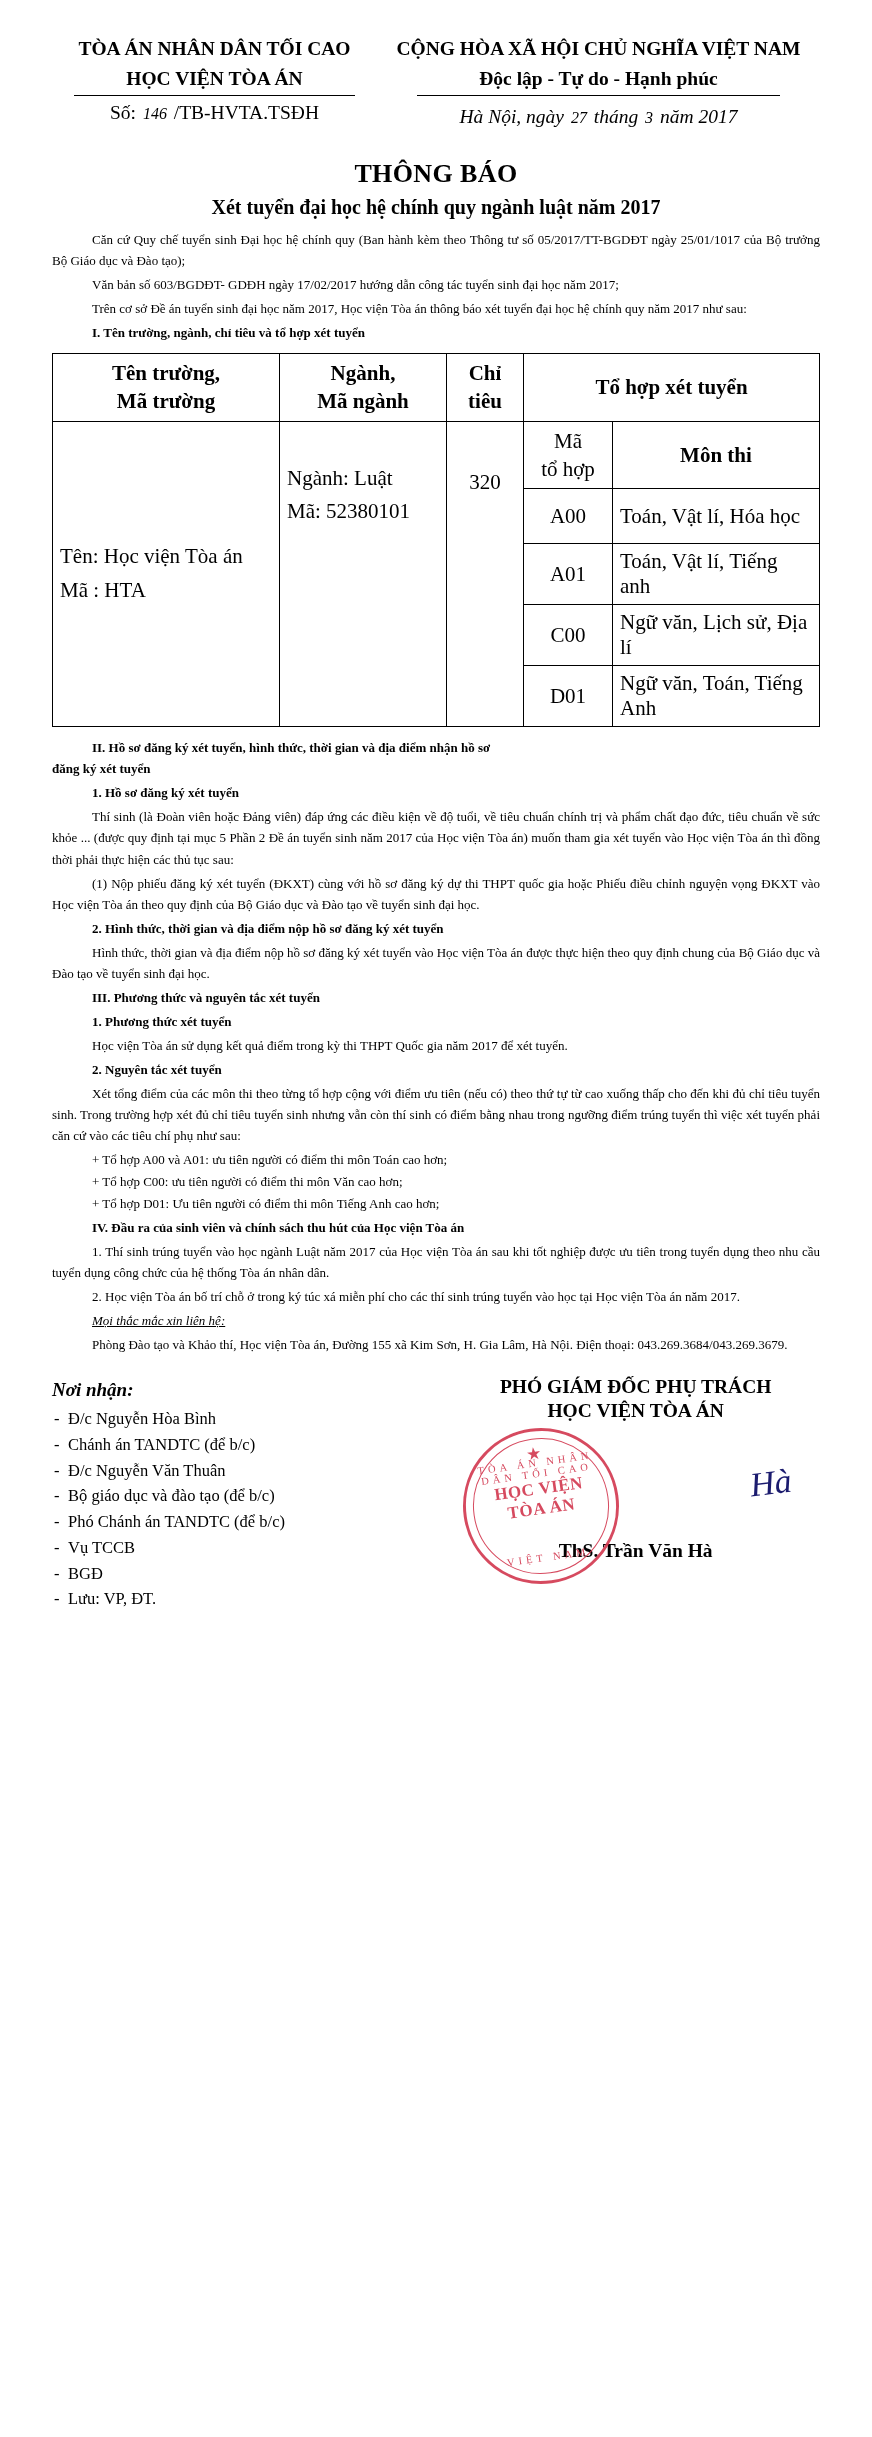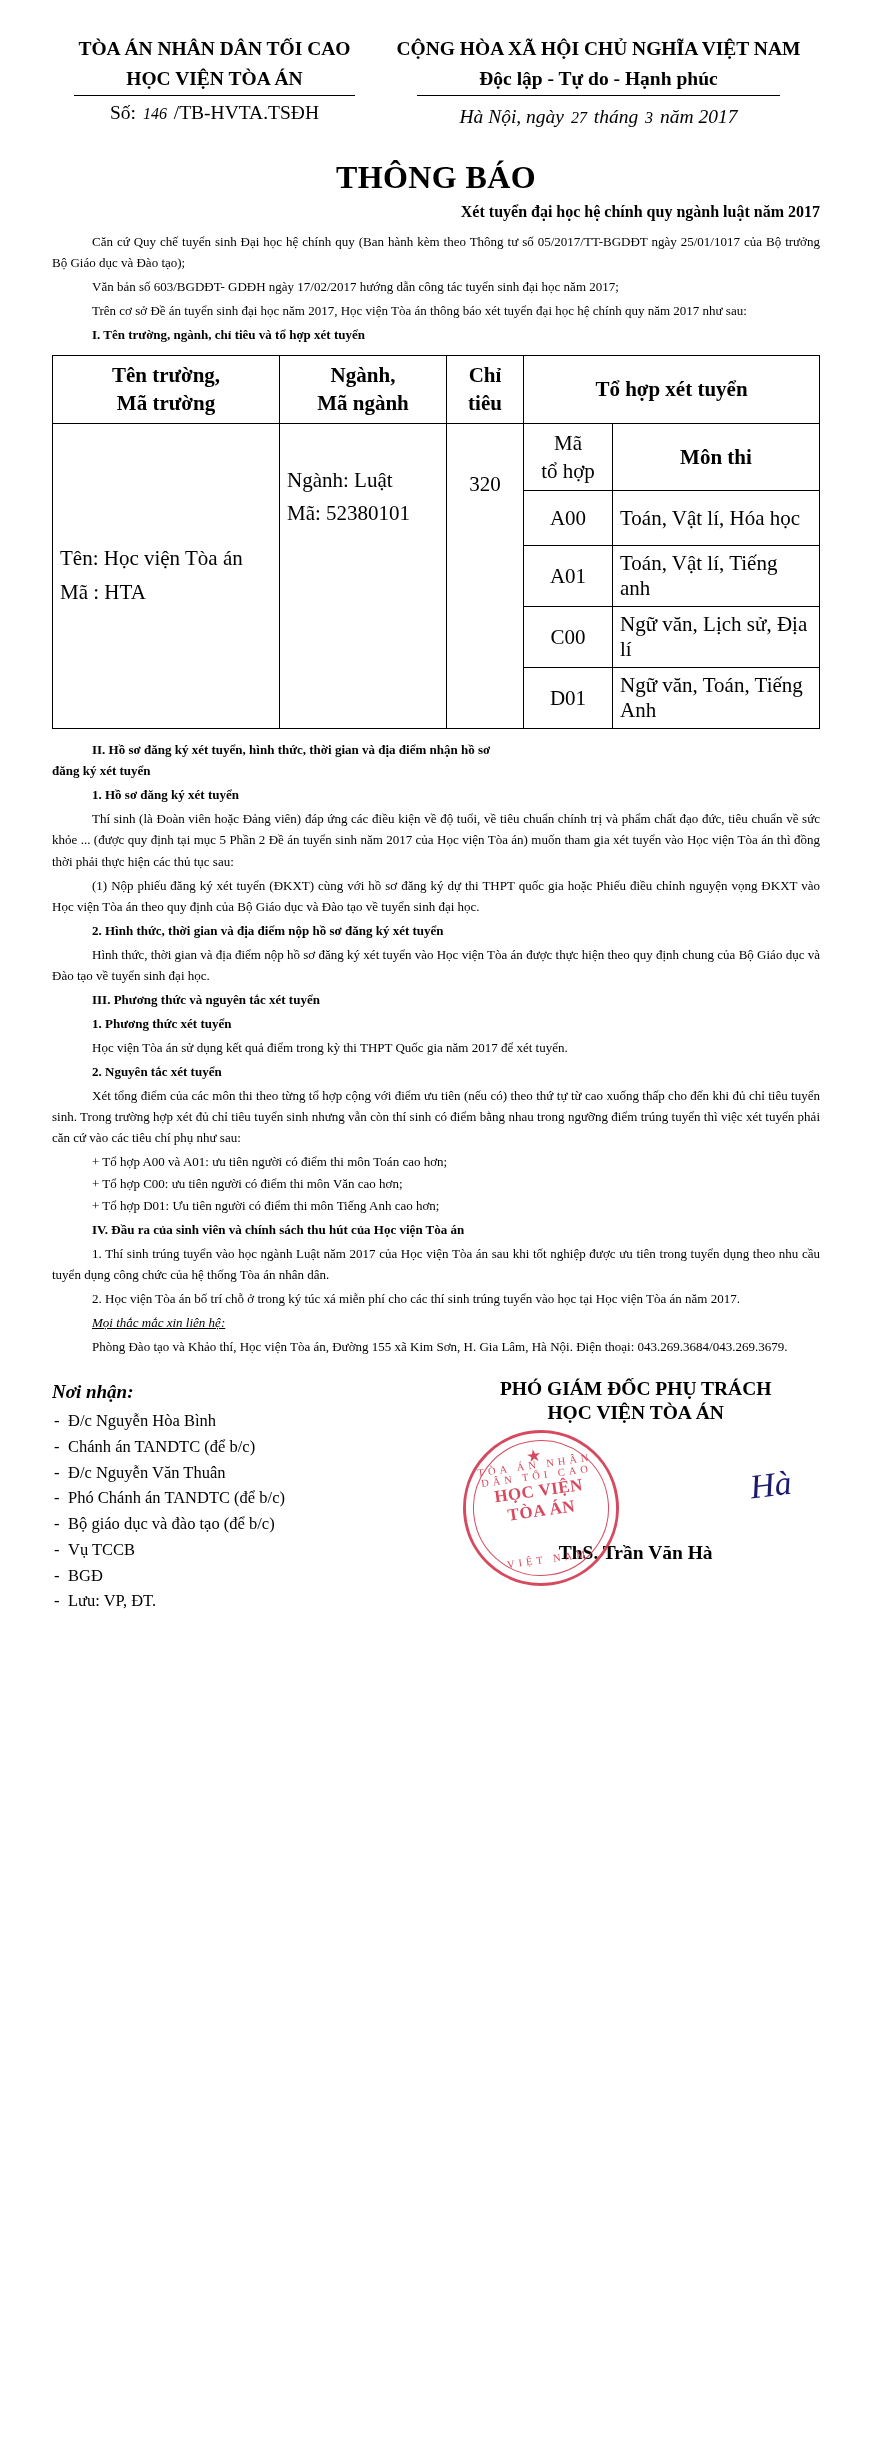--- a/index.html
+++ b/index.html
@@ -67,28 +67,28 @@
   }
   .ins {
     font-size: 16px;
     padding: 0 2px;
   }
 
   
   .doc-title {
     text-align: center;
     font-weight: bold;
-    font-size: 32px;
+    font-size: 26px;
     letter-spacing: .4px;
     margin-top: 26px;
   }
   .doc-subtitle {
-    text-align: right;
-    font-weight: bold;
-    font-size: 16px;
+    text-align: center;
+    font-weight: bold;
+    font-size: 20px;
     margin-top: 7px;
   }
 
   
   .p {
     font-size: 13px;
     line-height: 1.62;
     text-align: justify;
     text-justify: inter-word;
     margin: 10px 0 0 0;
@@ -360,22 +360,22 @@
   <p class="p indent italic u tight">Mọi thắc mắc xin liên hệ:</p>
   <p class="p indent tight">Phòng Đào tạo và Khảo thí, Học viện Tòa án, Đường 155 xã Kim Sơn, H. Gia Lâm, Hà Nội. Điện thoại: 043.269.3684/043.269.3679.</p>
 
   <div class="sig-wrap">
     <div class="sig-left">
       <div class="title">Nơi nhận:</div>
       <ul>
         <li>Đ/c Nguyễn Hòa Bình</li>
         <li>Chánh án TANDTC (để b/c)</li>
         <li>Đ/c Nguyễn Văn Thuân</li>
+        <li>Bộ giáo dục và đào tạo (để b/c)</li>
         <li>Phó Chánh án TANDTC (để b/c)</li>
-        <li>Bộ giáo dục và đào tạo (để b/c)</li>
         <li>Vụ TCCB</li>
         <li>BGĐ</li>
         <li>Lưu: VP, ĐT.</li>
       </ul>
     </div>
     <div class="sig-right">
       <div class="sig-right-inner">
         <div class="l1">PHÓ GIÁM ĐỐC PHỤ TRÁCH</div>
         <div class="l2">HỌC VIỆN TÒA ÁN</div>
 

